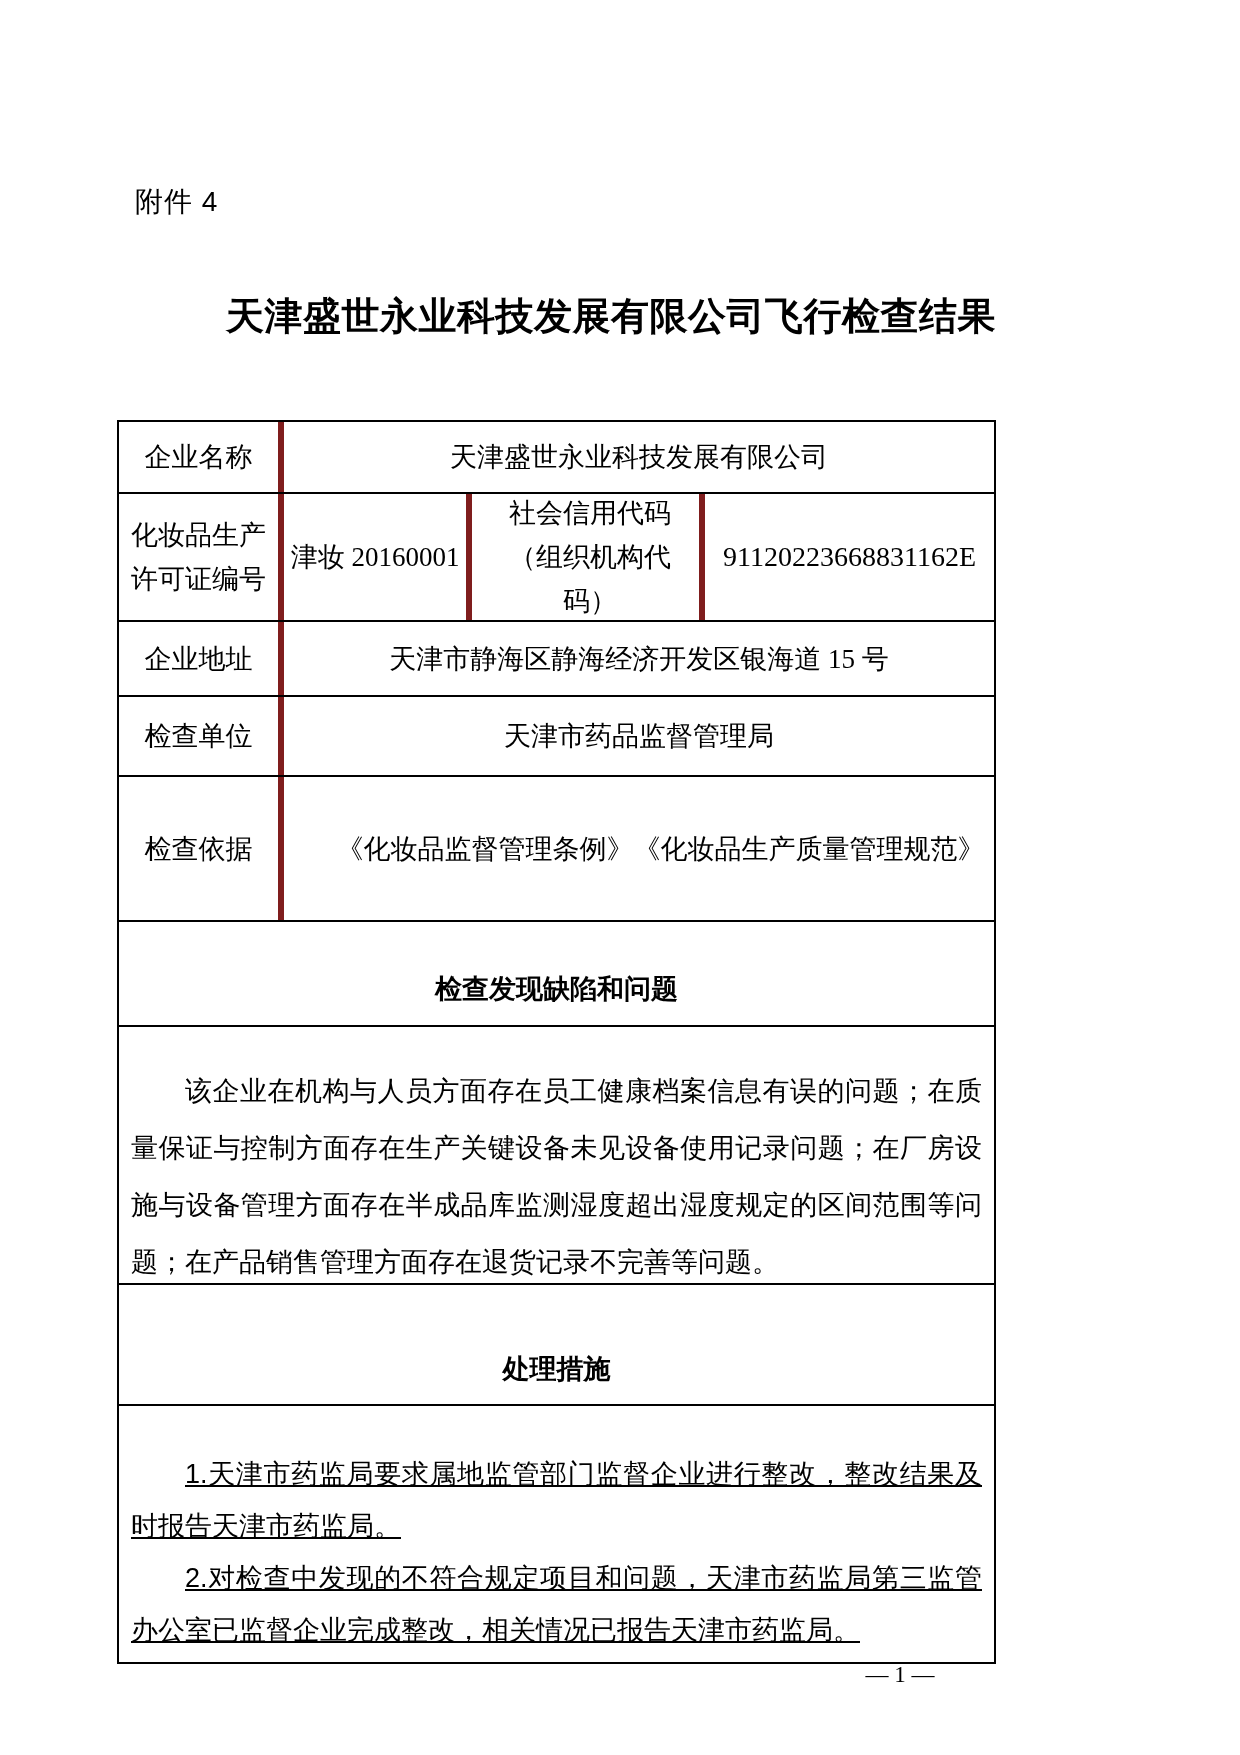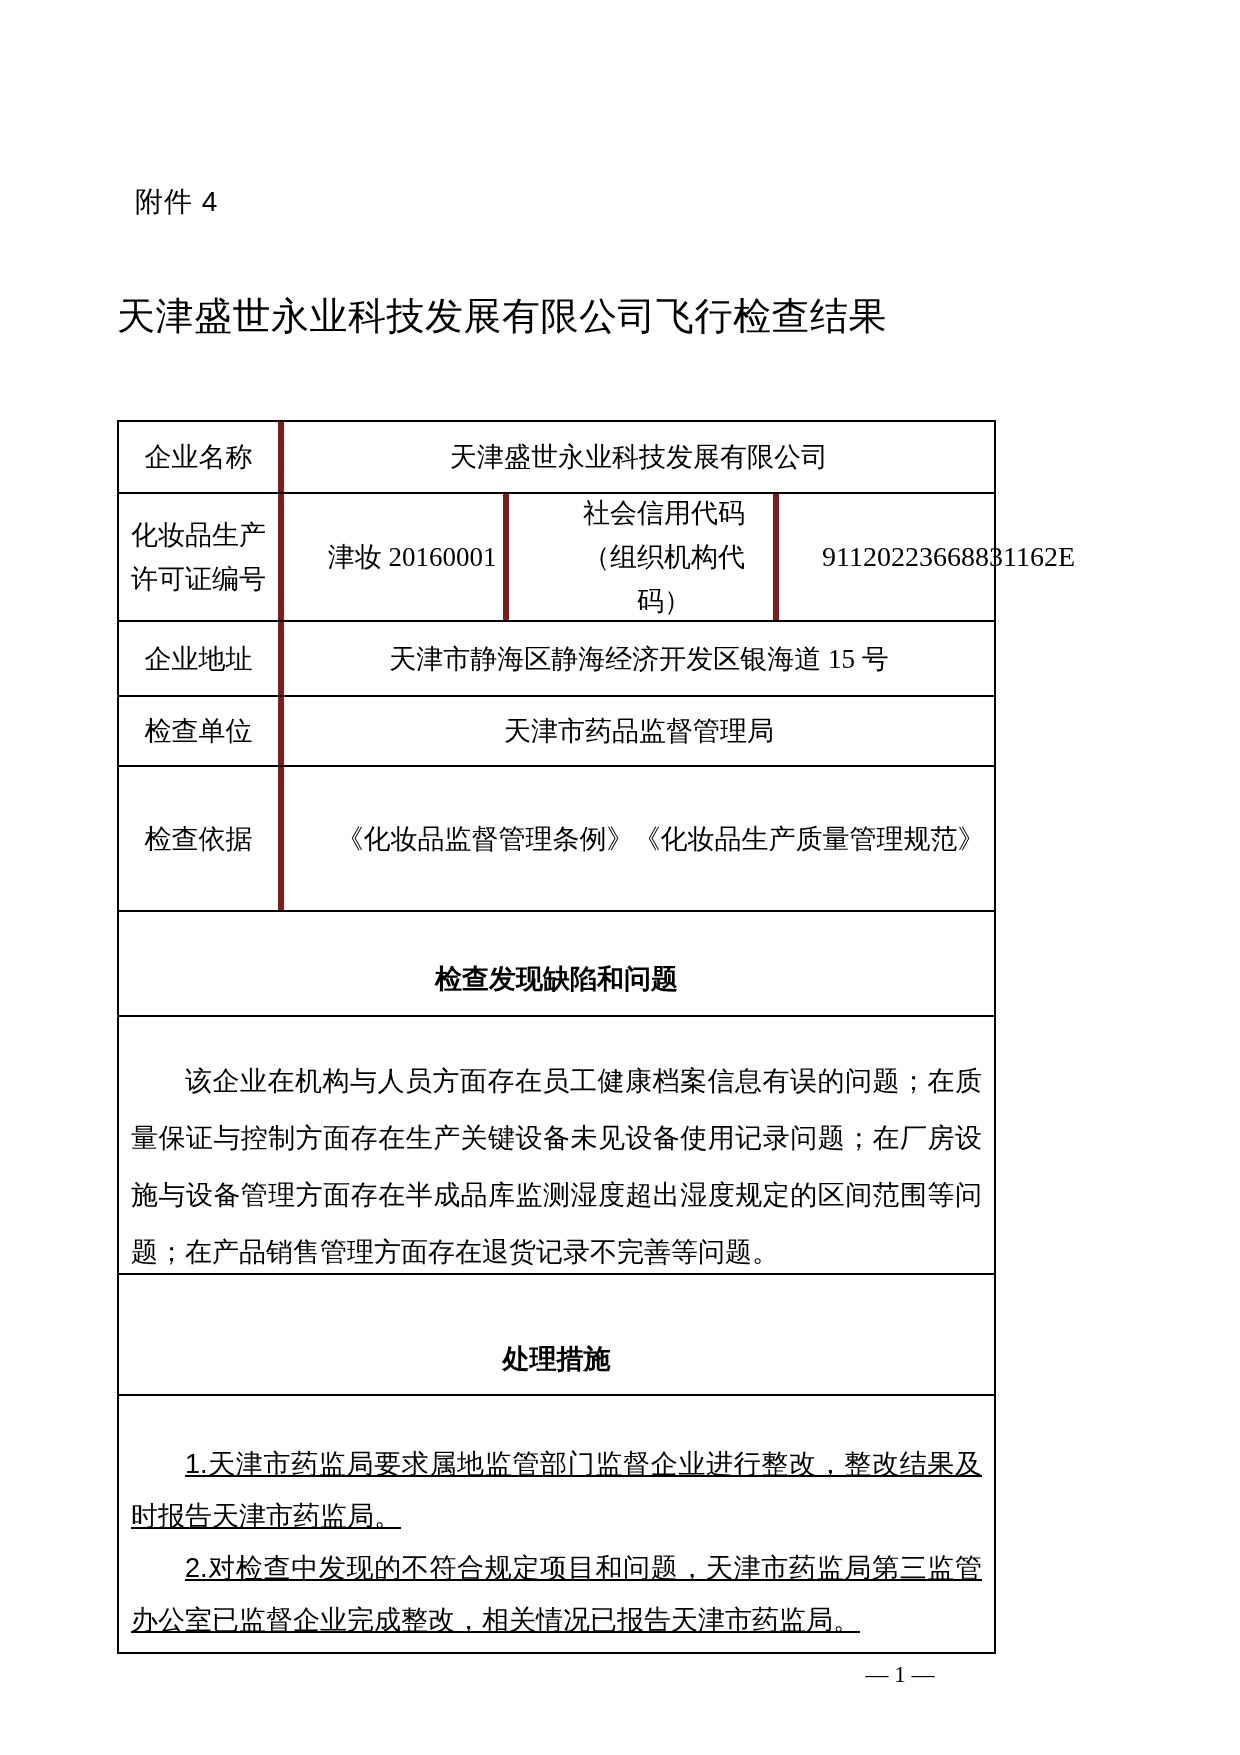--- a/index.html
+++ b/index.html
@@ -19,23 +19,23 @@
     left: 135px;
     top: 183px;
     font-size: 28px;
     letter-spacing: 1px;
   }
   .doc-title {
     position: absolute;
     left: 117px;
     top: 266px;
     width: 879px;
-    text-align: left;
+    text-align: right;
     font-size: 38px;
-    font-weight: normal;
+    font-weight: bold;
     letter-spacing: 0.5px;
     white-space: nowrap;
   }
   .doc-table {
     position: absolute;
     left: 117px;
     top: 420px;
     width: 879px;
     border: 2px solid #000;
     box-sizing: border-box;
@@ -84,23 +84,23 @@
     position: absolute;
     left: 845px;
     top: 1662px;
     width: 110px;
     text-align: center;
     font-size: 23px;
     font-family: "Liberation Serif", sans-serif;
   }
   
   .r1 { height: 72px; }
-  .r2 { height: 128px; gap: 37px; }
+  .r2 { height: 128px; }
   .r3 { height: 75px; }
-  .r4 { height: 70px; }
+  .r4 { height: 80px; }
   .r5 { height: 145px; }
   .r6 { height: 74px; margin-top: 31px; }
   .r7 { height: 258px; }
   .r8 { height: 73px; margin-top: 48px; }
   .r9 { height: 256px; text-decoration: underline; }
   .r2 .t-cell { padding: 0 6px; }
 </style>
 </head>
 <body>
 

